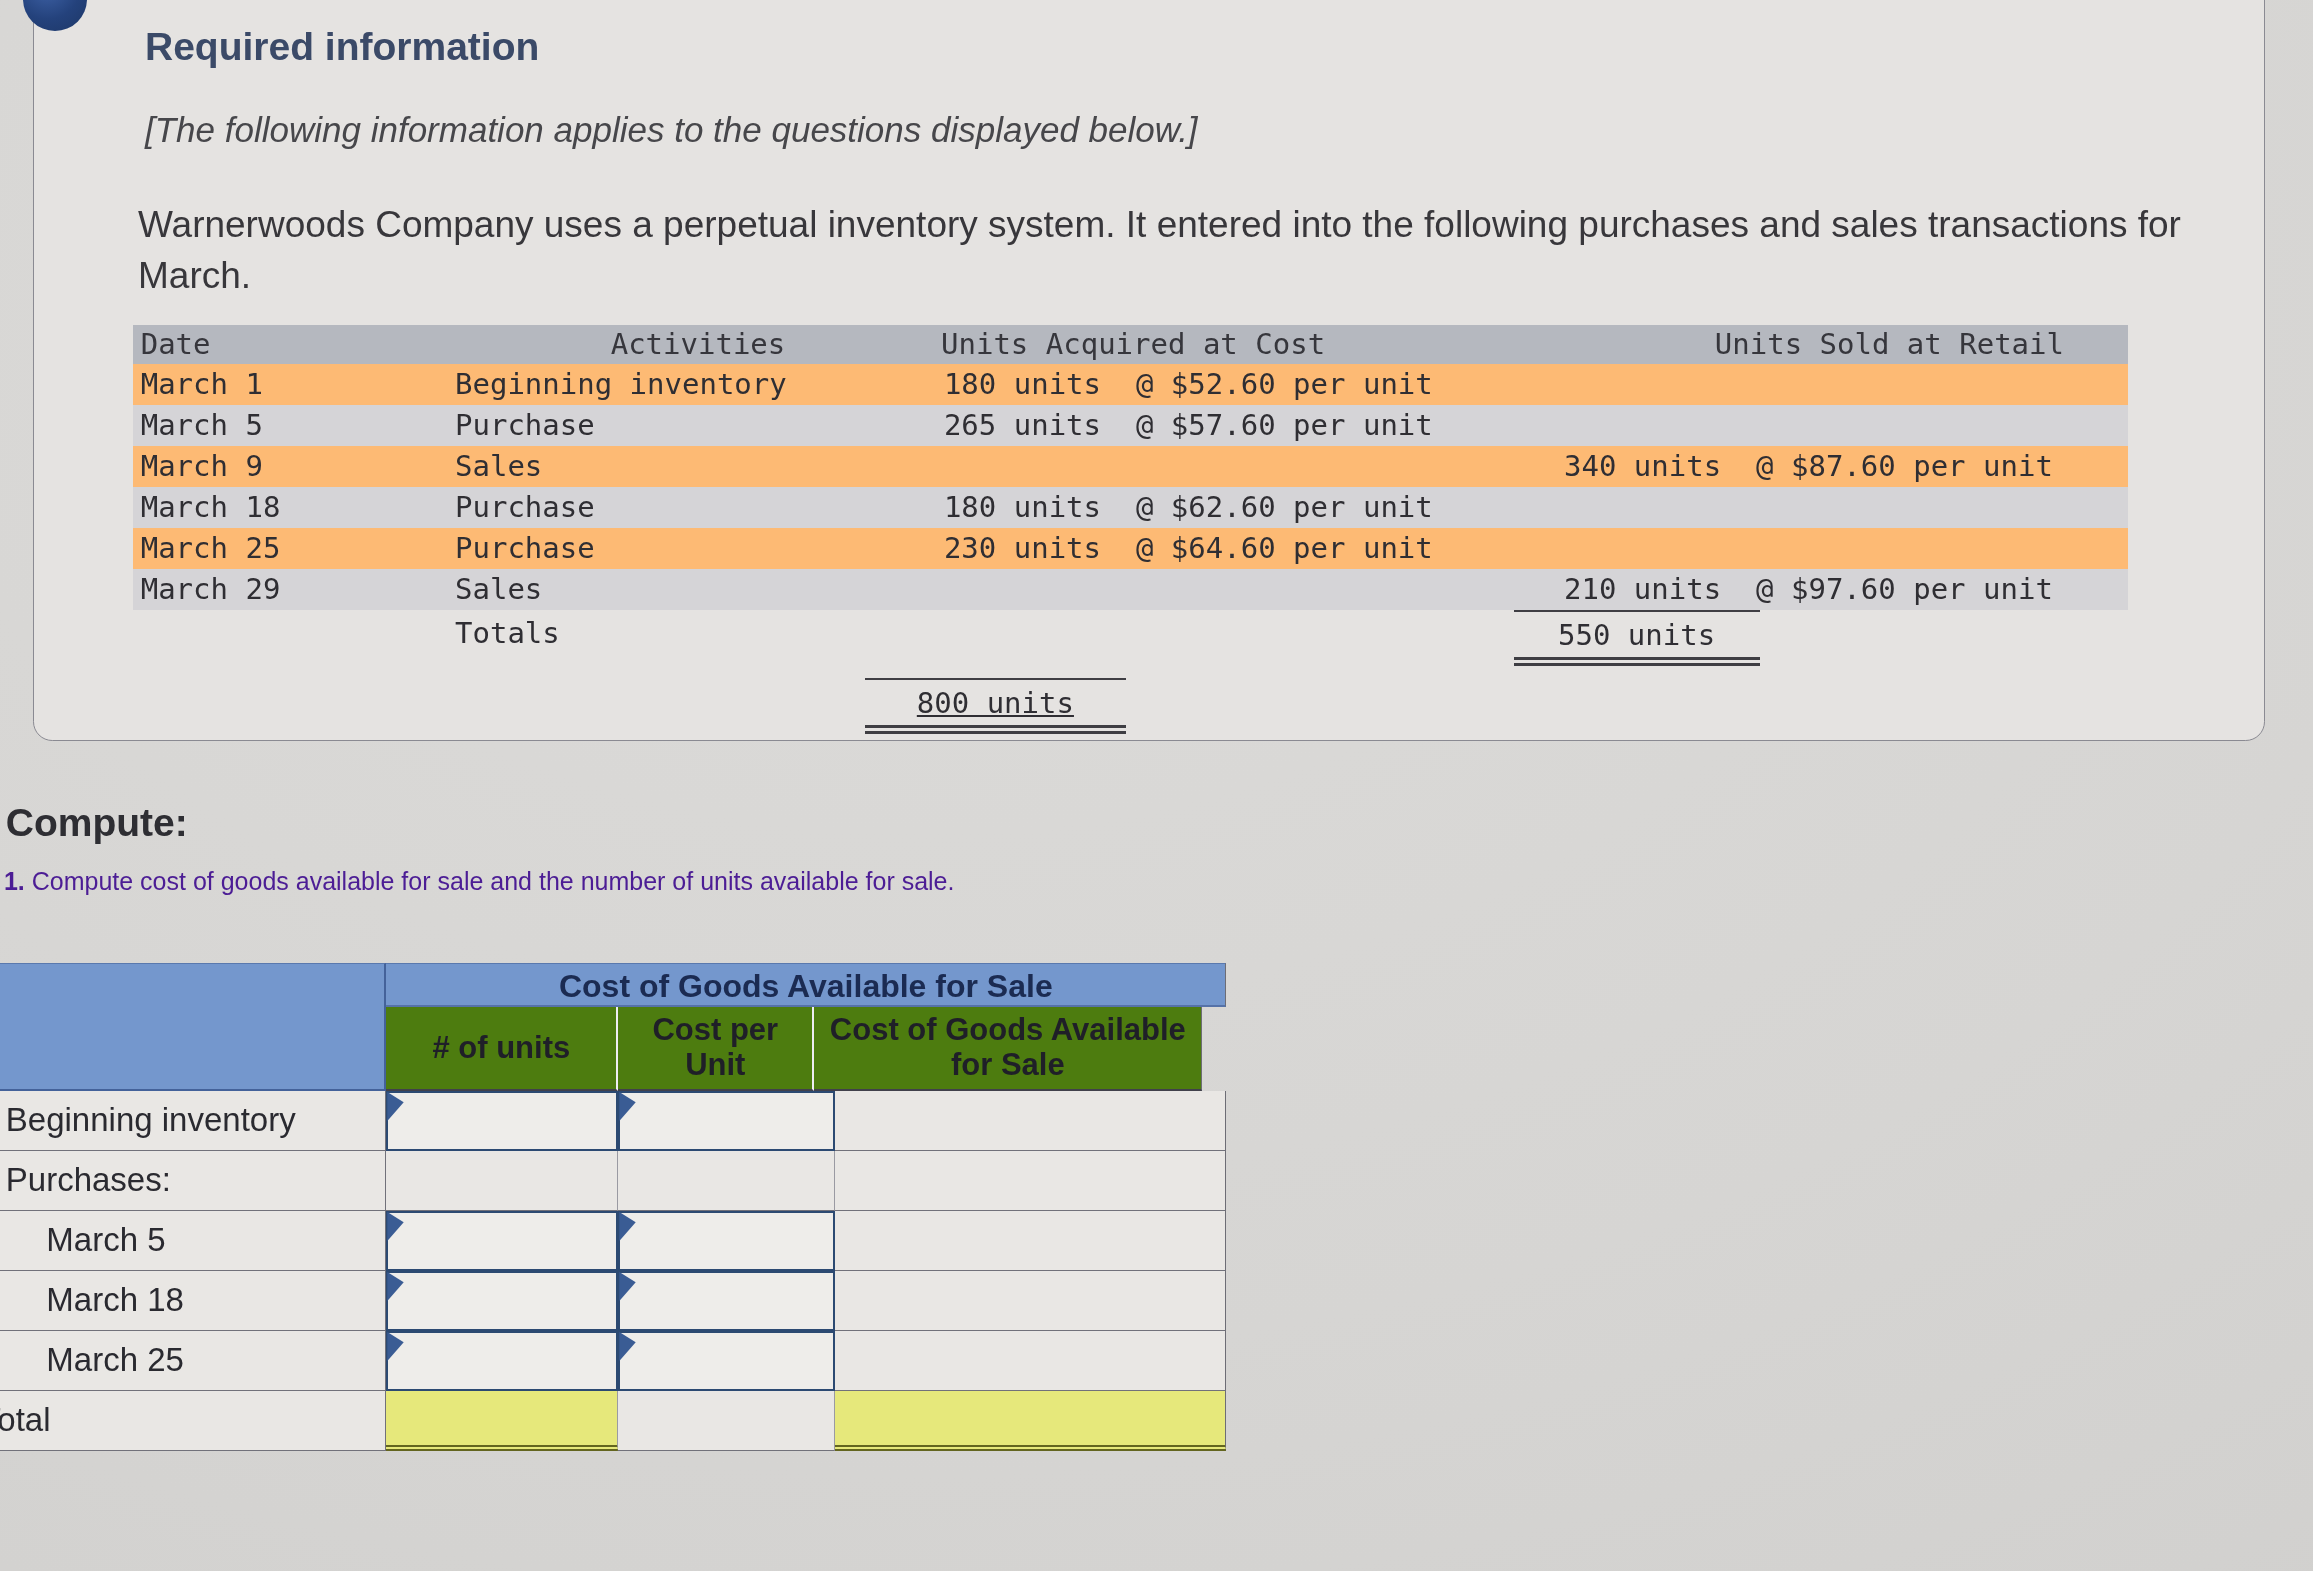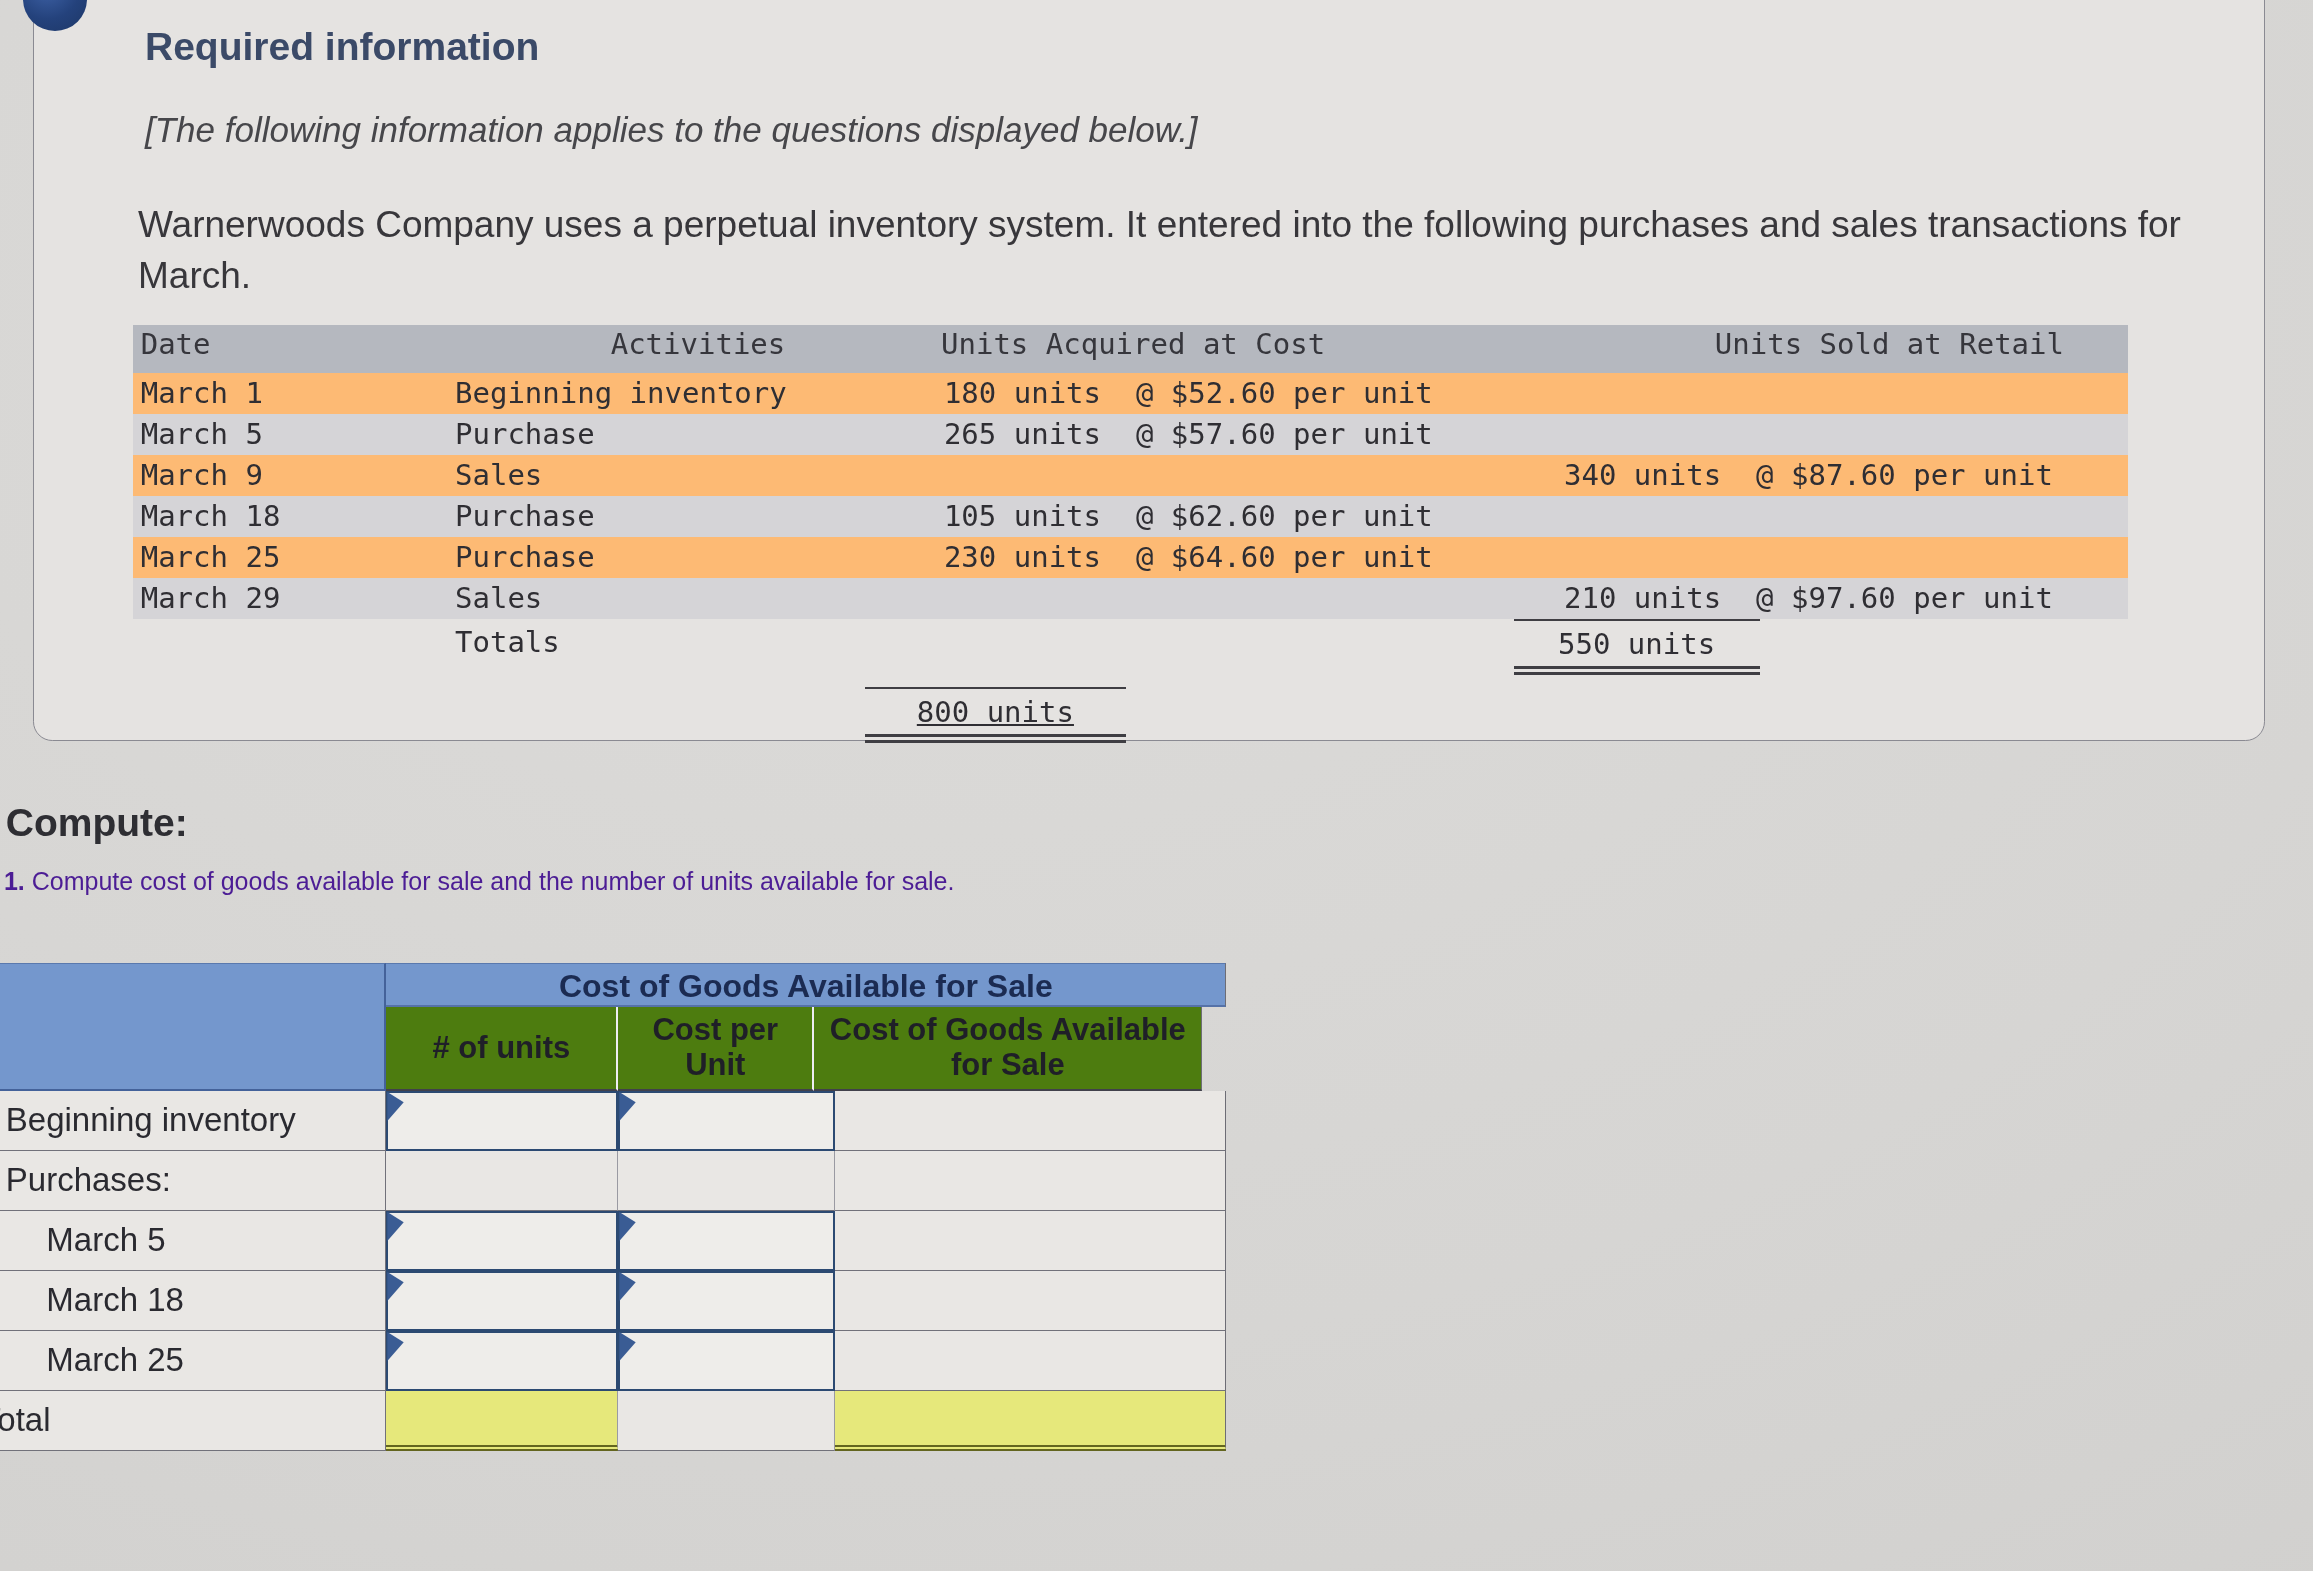--- a/index.html
+++ b/index.html
@@ -27,21 +27,21 @@
   }
   .intro{
     position:absolute;left:138px;top:199px;width:2124px;font-size:37px;line-height:51px;color:#38373b;
   }
   
   .inv{
     position:absolute;left:133px;top:325px;width:1995px;
     font-family:"DejaVu Sans Mono", monospace;font-size:29px;color:#2f2e33;
   }
   .inv-row{display:grid;grid-template-columns:322px 486px 560px 627px;height:41px;line-height:41px;}
-  .inv-head{height:48px;line-height:39px;background:#b5b8bf;color:#36363c;}
+  .inv-head{height:39px;line-height:39px;background:#b5b8bf;color:#36363c;}
   .inv-shade{background:#d5d4d7;}
   .inv-light{background:#fdba74;}
   .c-date{padding-left:7.7px;}
   .c-acq{padding-left:2.9px;white-space:pre;}
   .c-sold{padding-left:63px;white-space:pre;}
   .h-act{text-align:center;}
   .h-acq{text-align:left;}
   .h-sold{text-align:right;padding-right:64px;}
   .inv-tot-row{display:grid;grid-template-columns:322px 486px 560px 627px;min-height:58px;}
   .tot-block-a{
@@ -140,21 +140,21 @@
   </div>
   <div class="inv-row inv-light">
     <div class="c-date">March 9</div>
     <div>Sales</div>
     <div class="c-acq"></div>
     <div class="c-sold">340 units  @ $87.60 per unit</div>
   </div>
   <div class="inv-row inv-shade">
     <div class="c-date">March 18</div>
     <div>Purchase</div>
-    <div class="c-acq">105 units  @ $62.60 per unit</div>
+    <div class="c-acq">180 units  @ $62.60 per unit</div>
     <div class="c-sold"></div>
   </div>
   <div class="inv-row inv-light">
     <div class="c-date">March 25</div>
     <div>Purchase</div>
     <div class="c-acq">230 units  @ $64.60 per unit</div>
     <div class="c-sold"></div>
   </div>
   <div class="inv-row inv-shade">
     <div class="c-date">March 29</div>

